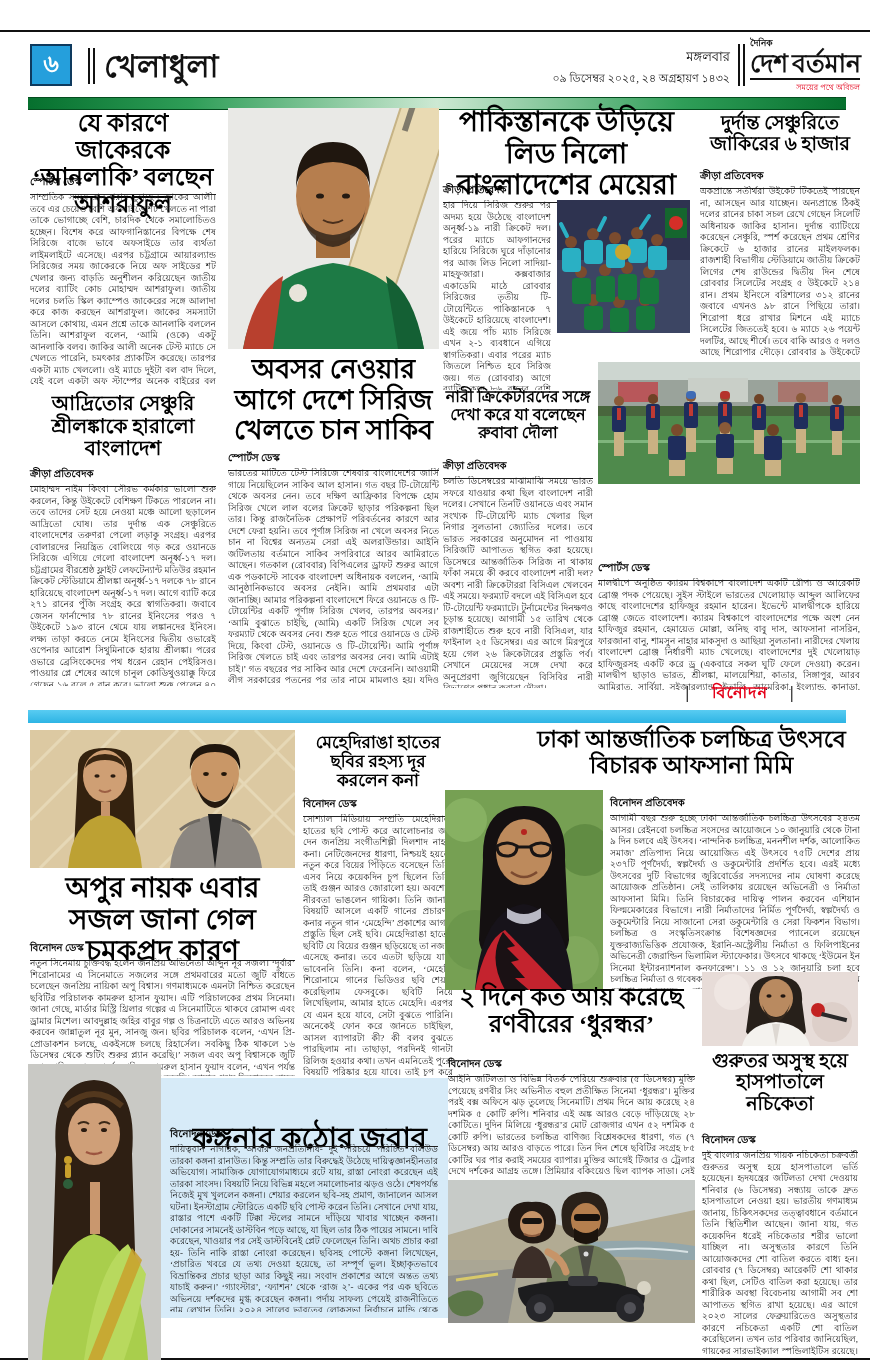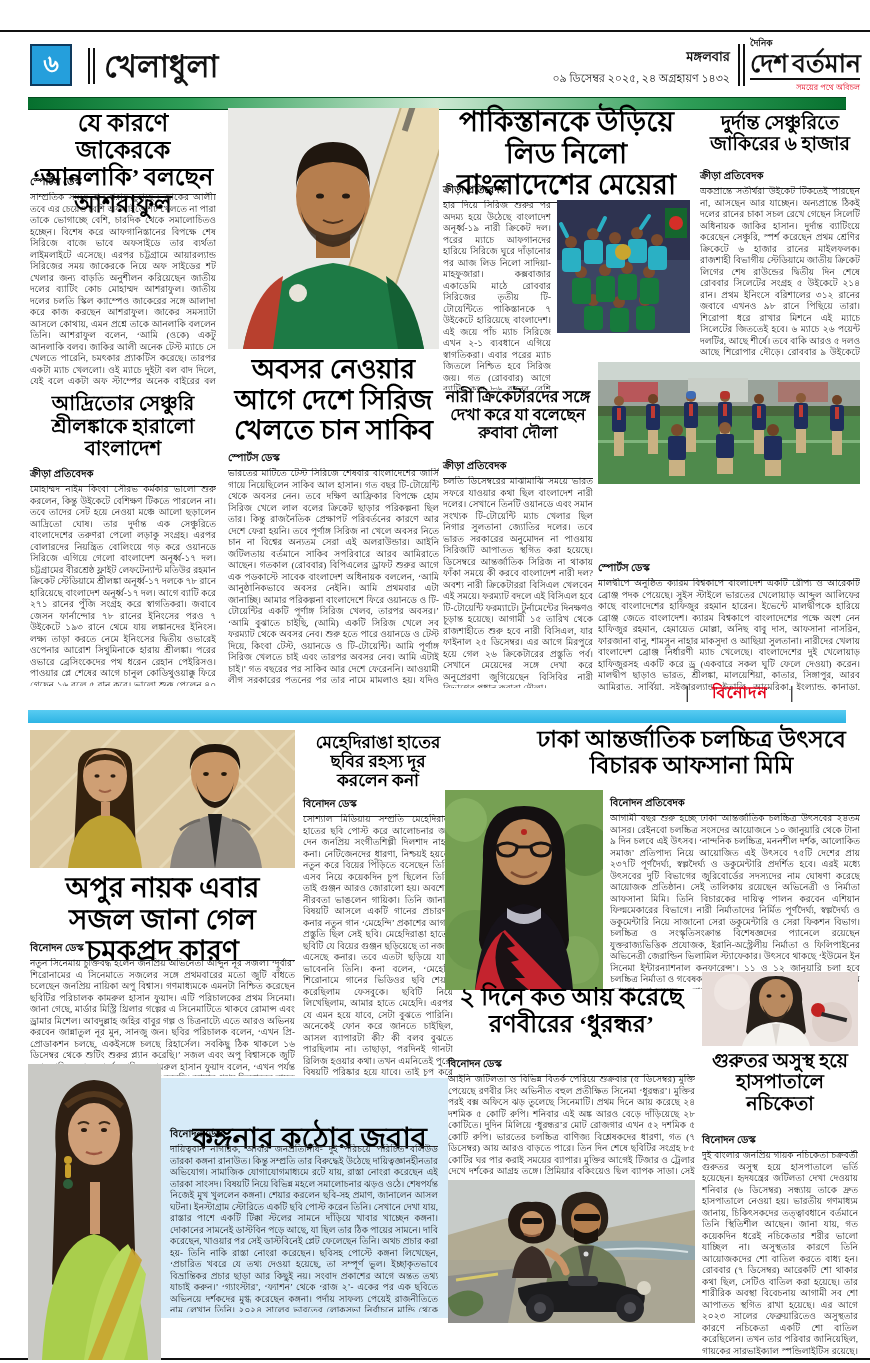--- a/index.html
+++ b/index.html
@@ -32,21 +32,21 @@
   <div class="abs rule" style="left:0;top:30px;width:870px;height:2px"></div>
   <div class="abs rule" style="left:0;top:1358px;width:870px;height:2px"></div>
 
   <div class="abs badge" style="left:30px;top:44px;width:42px;height:42px">
     <span>৬</span>
   </div>
   <div class="abs dblbar" style="left:88px;top:48px;height:36px"></div>
   <div class="abs" style="left:104px;top:42px;font-size:31px;font-weight:bold">খেলাধুলা</div>
 
   <div class="abs" style="left:540px;top:47px;width:190px;text-align:right">
-    <div style="font-size:13px;font-weight:bold">মঙ্গলবার</div>
+    <div style="font-size:13px;font-weight:normal">মঙ্গলবার</div>
     <div style="font-size:11px;margin-top:2px">০৯ ডিসেম্বর ২০২৫, ২৪ অগ্রহায়ণ ১৪৩২</div>
   </div>
   <div class="abs dblbar" style="left:738px;top:44px;height:42px"></div>
 
   <div class="abs" style="left:750px;top:36px;width:110px">
     <div style="font-size:9px;font-weight:bold">দৈনিক</div>
     <div style="font-size:25px;font-weight:bold;line-height:1;display:flex;align-items:center">
       <span>দেশ</span>
       <span style="display:inline-block;width:15px;height:15px;margin:0 2px">
         <svg viewBox="0 0 15 15">

